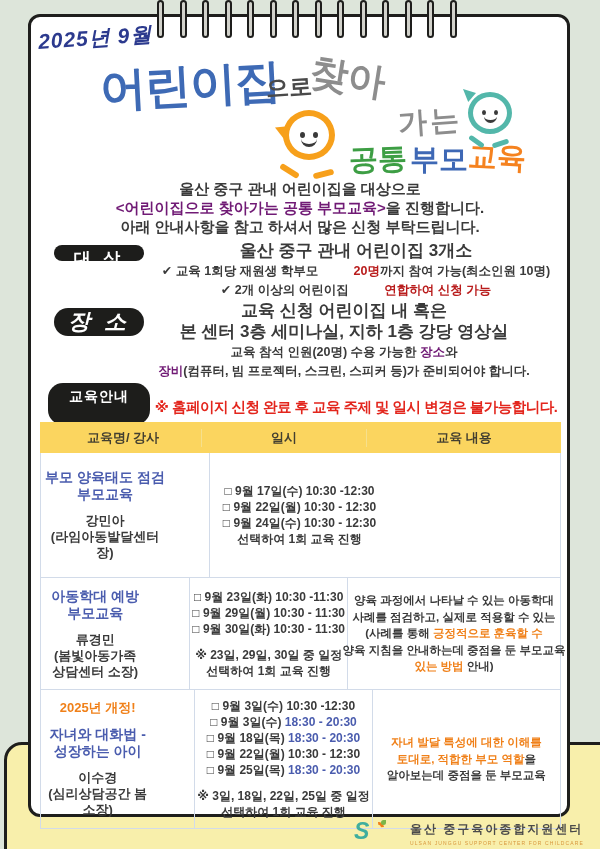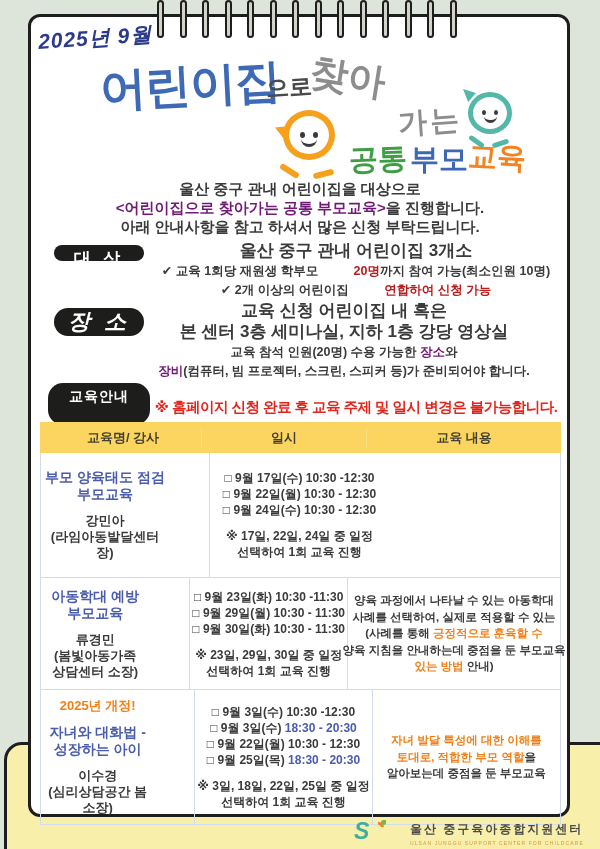--- a/index.html
+++ b/index.html
@@ -199,58 +199,58 @@
           <div class="t-cell c-course col1">
             <div class="line"><span class="seg-blue">부모 양육태도 점검</span></div>
             <div class="line"><span class="seg-blue">부모교육</span></div>
             <div class="line gap"><span>강민아</span></div>
             <div class="line"><span>(라임아동발달센터장)</span></div>
           </div>
           <div class="t-cell c-schedule col2">
             <div class="line"><span>□ 9월 17일(수) 10:30 -12:30</span></div>
             <div class="line"><span>□ 9월 22일(월) 10:30 - 12:30</span></div>
             <div class="line"><span>□ 9월 24일(수) 10:30 - 12:30</span></div>
-            <div class="line gap"><span>※ 17일, 22일, 24일 중 일정</span></div>
             <div class="line"><span>선택하여 1회 교육 진행</span></div>
           </div>
         </div>
         <div class="t-row r2">
           <div class="t-cell c-course col1">
             <div class="line"><span class="seg-blue">아동학대 예방</span></div>
             <div class="line"><span class="seg-blue">부모교육</span></div>
             <div class="line gap"><span>류경민</span></div>
             <div class="line"><span>(봄빛아동가족</span></div>
             <div class="line"><span>상담센터 소장)</span></div>
           </div>
           <div class="t-cell c-schedule col2">
             <div class="line"><span>□ 9월 23일(화) 10:30 -11:30</span></div>
             <div class="line"><span>□ 9월 29일(월) 10:30 - 11:30</span></div>
             <div class="line"><span>□ 9월 30일(화) 10:30 - 11:30</span></div>
             <div class="line gap"><span>※ 23일, 29일, 30일 중 일정</span></div>
             <div class="line"><span>선택하여 1회 교육 진행</span></div>
           </div>
           <div class="t-cell c-content col3">
             <div class="line"><span>양육 과정에서 나타날 수 있는 아동학대</span></div>
-            <div class="line"><span>사례를 선택하여, 실제로 적용할 수 있는</span></div>
+            <div class="line"><span>사례를 점검하고, 실제로 적용할 수 있는</span></div>
             <div class="line"><span>(사례를 통해 </span><span class="seg-orange">긍정적으로 훈육할 수</span></div>
             <div class="line"><span>양육 지침을 안내하는데 중점을 둔 부모교육</span></div>
             <div class="line"><span class="seg-orange">있는 방법</span><span> 안내)</span></div>
           </div>
         </div>
         <div class="t-row r3">
           <div class="t-cell c-course col1">
             <div class="line"><span class="seg-orange">2025년 개정!</span></div>
             <div class="line gap"><span class="seg-blue">자녀와 대화법 -</span></div>
             <div class="line"><span class="seg-blue">성장하는 아이</span></div>
             <div class="line gap"><span>이수경</span></div>
             <div class="line"><span>(심리상담공간 봄 소장)</span></div>
           </div>
           <div class="t-cell c-schedule col2">
             <div class="line"><span>□ 9월 3일(수) 10:30 -12:30</span></div>
             <div class="line"><span>□ 9월 3일(수) </span><span class="seg-blue">18:30 - 20:30</span></div>
+            <div class="line"><span>□ 9월 18일(목) </span><span class="seg-blue">18:30 - 20:30</span></div>
             <div class="line"><span>□ 9월 22일(월) 10:30 - 12:30</span></div>
             <div class="line"><span>□ 9월 25일(목) </span><span class="seg-blue">18:30 - 20:30</span></div>
             <div class="line gap"><span>※ 3일, 18일, 22일, 25일 중 일정</span></div>
             <div class="line"><span>선택하여 1회 교육 진행</span></div>
           </div>
           <div class="t-cell c-content col3">
             <div class="line"><span class="seg-orange">자녀 발달 특성에 대한 이해를</span></div>
             <div class="line"><span class="seg-orange">토대로, 적합한 부모 역할</span><span>을</span></div>
             <div class="line"><span>알아보는데 중점을 둔 부모교육</span></div>
           </div>

